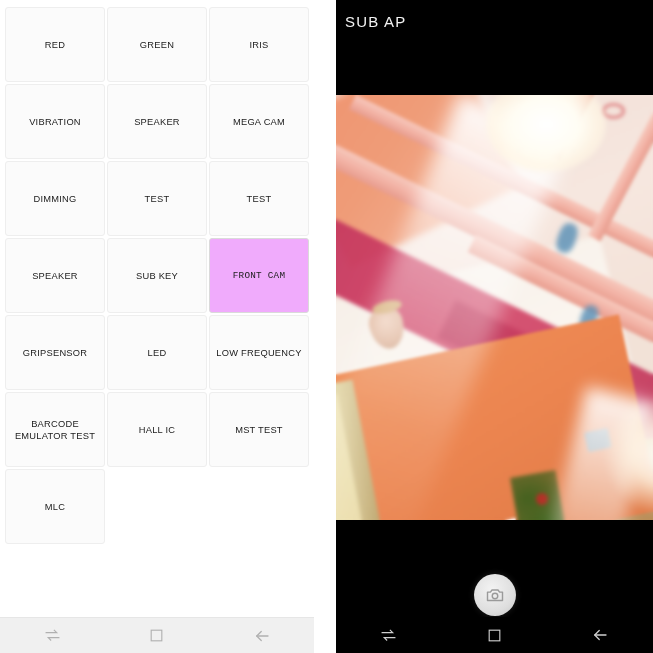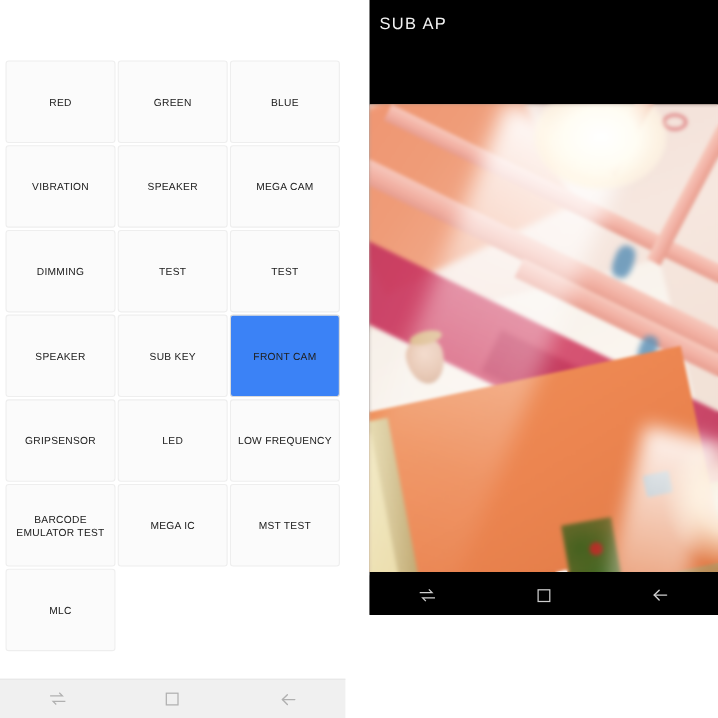--- a/index.html
+++ b/index.html
@@ -38,37 +38,37 @@
     bottom: 36px;
     background: #ffffff;
     overflow: hidden;
   }
   #button-grid {
     display: grid;
     grid-template-columns: repeat(3, 1fr);
     gap: 2px;
     padding: 7px 5px 4px 5px;
     box-sizing: border-box;
-    margin-top: 48px;
   }
   .grid-btn {
     height: 75px;
     background: #fbfbfb;
     border: 1px solid #eeeeee;
     border-radius: 3px;
     display: flex;
     align-items: center;
     justify-content: center;
     text-align: center;
     box-sizing: border-box;
     padding: 2px 4px;
   }
   .grid-btn.selected {
-    background: #3b82f6;
+    background: #f0abfc;
     border-color: #dadada;
+    font-family: Liberation Mono, monospace;
   }
   .grid-btn-label {
     font-size: 9.3px;
     letter-spacing: 0.25px;
     color: #202020;
     line-height: 12px;
     white-space: pre-line;
   }
   .grid-btn.empty {
     background: transparent;
@@ -102,21 +102,21 @@
     justify-content: center;
   }
   .nav-btn svg { display: block; }
 
   
   #right-panel {
     position: absolute;
     left: 336px;
     top: 0;
     width: 317px;
-    height: 559px;
+    height: 653px;
     background: #000000;
     overflow: hidden;
   }
   #camera-topbar {
     position: absolute;
     left: 0;
     top: 0;
     width: 100%;
     height: 95px;
     background: #000000;
@@ -341,21 +341,21 @@
 
     <div id="grid-scroll">
       <div id="button-grid">
           <div class="grid-btn">
             <span class="grid-btn-label">RED</span>
           </div>
           <div class="grid-btn">
             <span class="grid-btn-label">GREEN</span>
           </div>
           <div class="grid-btn">
-            <span class="grid-btn-label">BLUE</span>
+            <span class="grid-btn-label">IRIS</span>
           </div>
           <div class="grid-btn">
             <span class="grid-btn-label">VIBRATION</span>
           </div>
           <div class="grid-btn">
             <span class="grid-btn-label">SPEAKER</span>
           </div>
           <div class="grid-btn">
             <span class="grid-btn-label">MEGA CAM</span>
           </div>
@@ -384,21 +384,21 @@
             <span class="grid-btn-label">LED</span>
           </div>
           <div class="grid-btn">
             <span class="grid-btn-label">LOW FREQUENCY</span>
           </div>
           <div class="grid-btn">
             <span class="grid-btn-label">BARCODE
 EMULATOR TEST</span>
           </div>
           <div class="grid-btn">
-            <span class="grid-btn-label">MEGA IC</span>
+            <span class="grid-btn-label">HALL IC</span>
           </div>
           <div class="grid-btn">
             <span class="grid-btn-label">MST TEST</span>
           </div>
           <div class="grid-btn">
             <span class="grid-btn-label">MLC</span>
           </div>
           <div class="grid-btn empty"></div>
           <div class="grid-btn empty"></div>
         </div>

